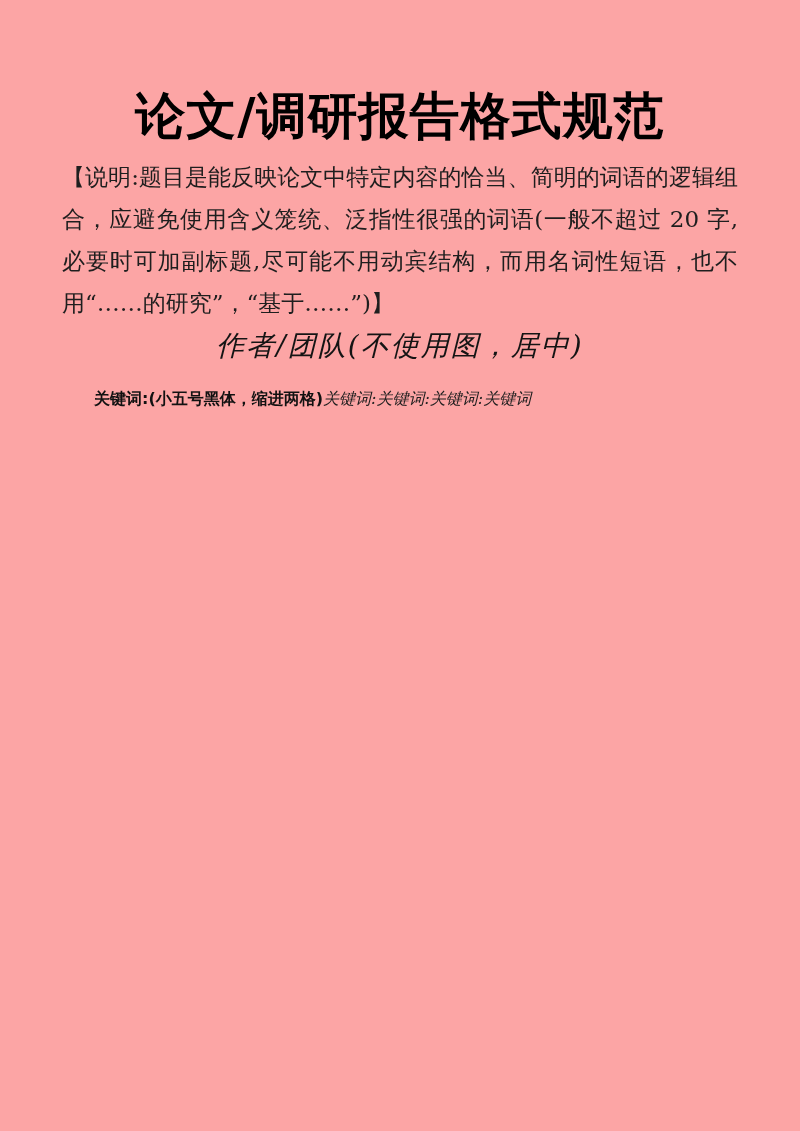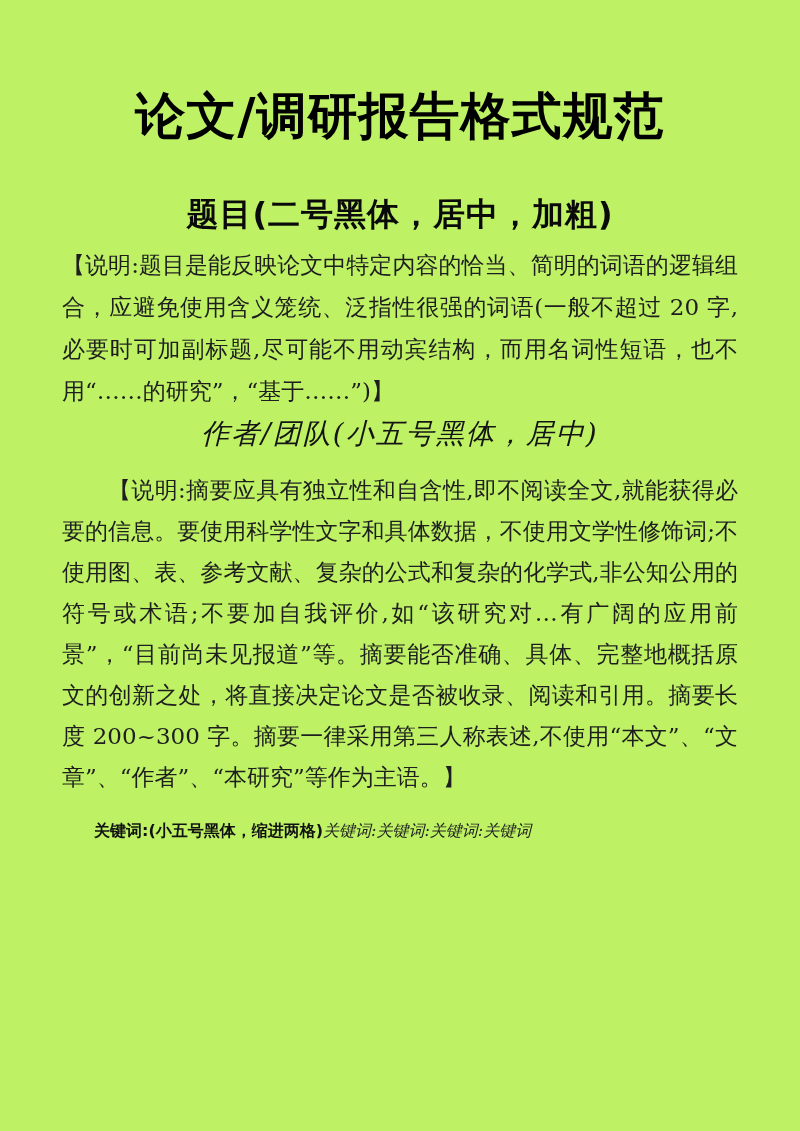--- a/index.html
+++ b/index.html
@@ -4,21 +4,21 @@
 <style>
   html, body {
     margin: 0;
     padding: 0;
     background: #ffffff;
   }
   .page {
     position: relative;
     width: 800px;
     height: 1131px;
-    background: #bef264;
+    background: #fca5a5;
     overflow: hidden;
     box-sizing: border-box;
     padding: 0 62px;
     color: #1e1e1e;
   }
   .main-title {
     margin: 0;
     padding-top: 84px;
     text-align: center;
     font-family: "DejaVu Sans", sans-serif;
@@ -93,24 +93,22 @@
     white-space: nowrap;
   }
 </style>
 </head>
 <body>
 
 <div class="page">
 
   <h1 class="main-title">论文/调研报告格式规范</h1>
 
-  <h2 class="section-heading">题目(二号黑体，居中，加粗)</h2>
 
   <p class="body-para songti note-title">【说明:题目是能反映论文中特定内容的恰当、简明的词语的逻辑组合，应避免使用含义笼统、泛指性很强的词语(一般不超过 20 字,必要时可加副标题,尽可能不用动宾结构，而用名词性短语，也不用“……的研究”，“基于……”)】</p>
 
-  <p class="author-line">作者/团队(小五号黑体，居中)</p>
+  <p class="author-line">作者/团队(不使用图，居中)</p>
 
 
-  <p class="body-para songti abstract-note">【说明:摘要应具有独立性和自含性,即不阅读全文,就能获得必要的信息。要使用科学性文字和具体数据，不使用文学性修饰词;不使用图、表、参考文献、复杂的公式和复杂的化学式,非公知公用的符号或术语;不要加自我评价,如“该研究对…有广阔的应用前景”，“目前尚未见报道”等。摘要能否准确、具体、完整地概括原文的创新之处，将直接决定论文是否被收录、阅读和引用。摘要长度 200~300 字。摘要一律采用第三人称表述,不使用“本文”、“文章”、“作者”、“本研究”等作为主语。】</p>
 
   <p class="body-para keywords-para"><span class="heiti-bold">关键词:(小五号黑体，缩进两格)</span><span class="kaiti">关键词:关键词:关键词:关键词</span></p>
 
 </div>
 
 </body></html>

